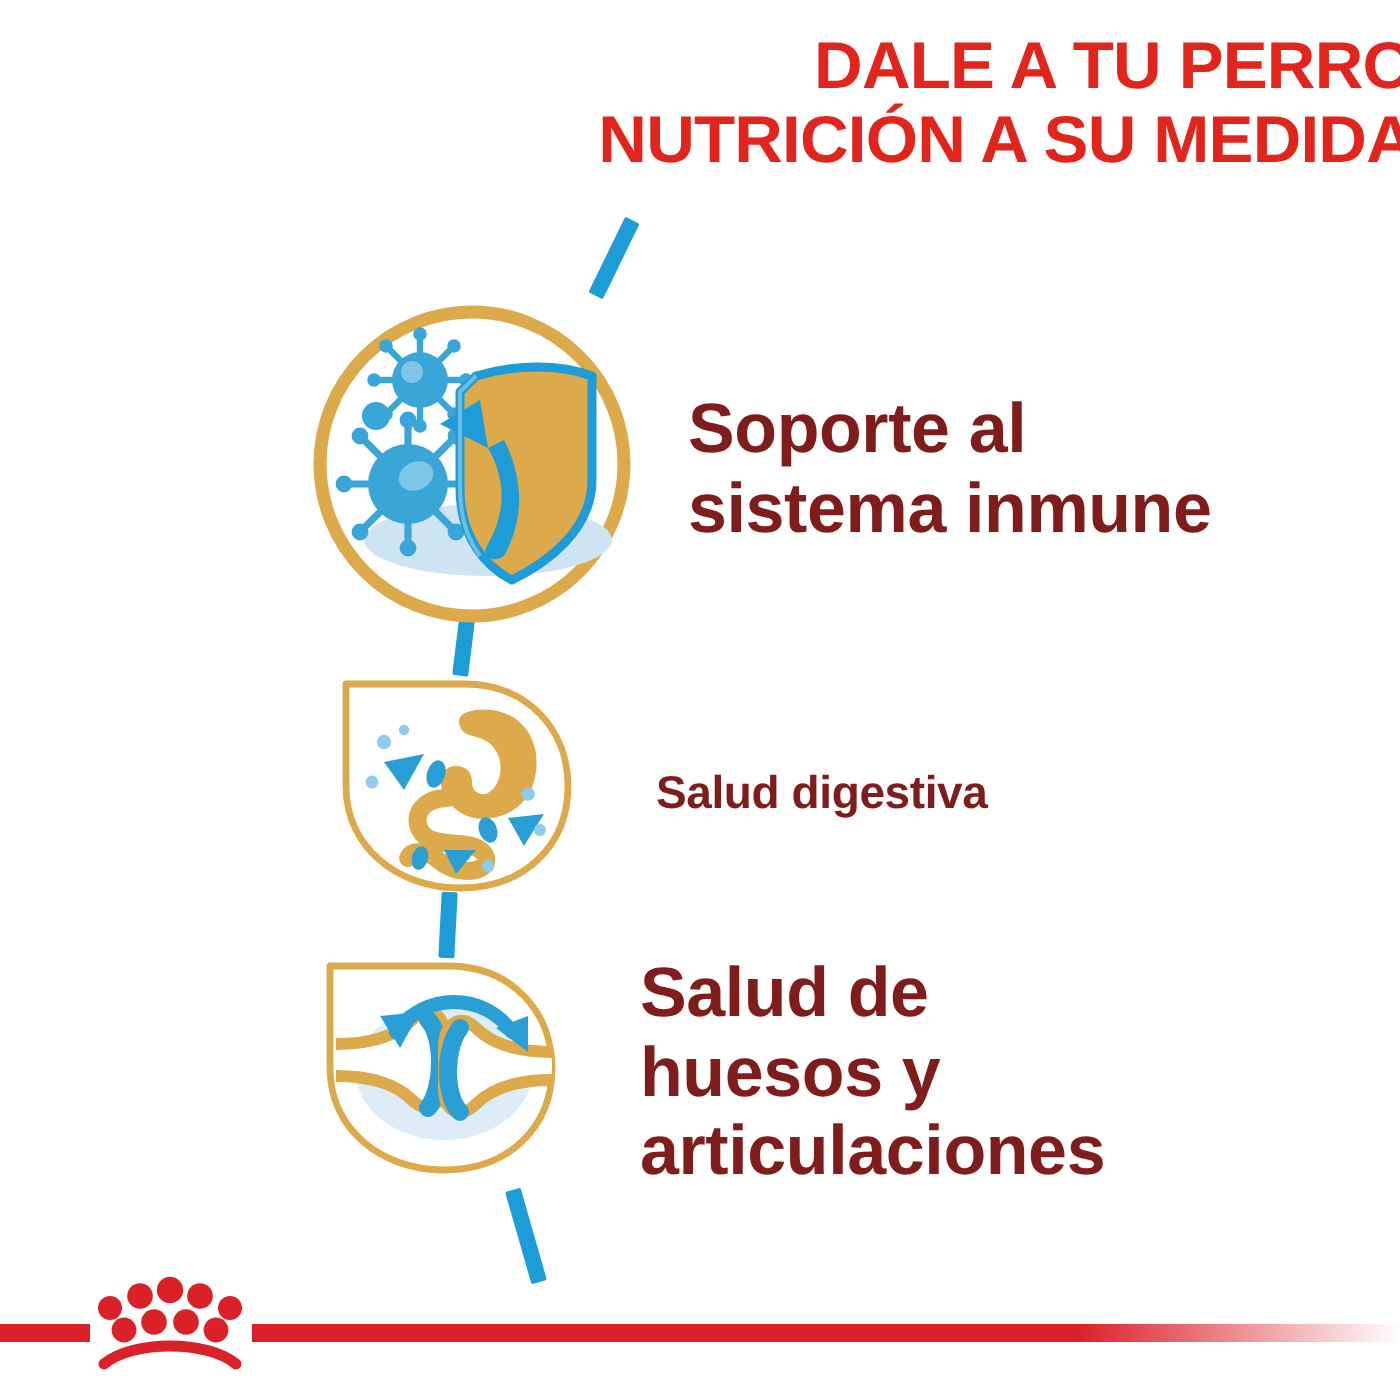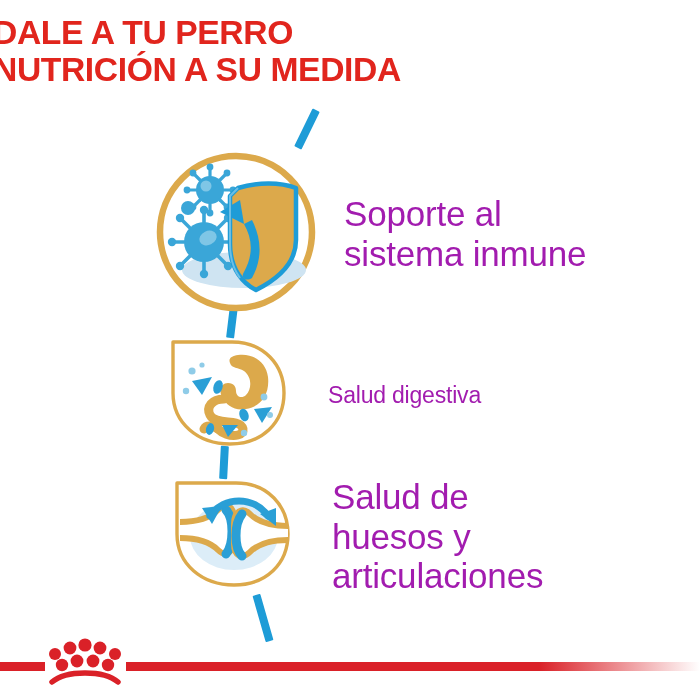--- a/index.html
+++ b/index.html
@@ -21,21 +21,21 @@
     height: 700px;
     background: #ffffff;
   }
 
   
   .title-block {
     position: absolute;
     left: 0;
     top: 16px;
     width: 700px;
-    text-align: left;
+    text-align: right;
     line-height: 1.02;
   }
   .title-line {
     display: block;
     color: #E1251D;
     font-family: "Liberation Sans", sans-serif;
     font-weight: bold;
     font-size: 33px;
     letter-spacing: -0.4px;
     white-space: nowrap;
@@ -48,36 +48,36 @@
   .feature-row {
     position: absolute;
     display: flex;
     align-items: center;
   }
   .feature-icon {
     position: relative;
     flex: 0 0 auto;
   }
   .feature-label {
-    color: #a21caf;
+    color: #7f1d1d;
     font-family: "Liberation Sans", sans-serif;
-    font-weight: normal;
+    font-weight: bold;
     font-size: 34px;
     line-height: 1.13;
     letter-spacing: -0.2px;
     white-space: pre-line;
   }
 
   #row1 { left: 152px; top: 148px; }
   #row1 .feature-label { margin-left: 24px; font-size: 35px; }
 
   #row2 { left: 168px; top: 337px; }
   #row2 .feature-label { margin-left: 38px; font-size: 23px; }
 
-  #row3 { left: 172px; top: 477px; }
+  #row3 { left: 160px; top: 477px; }
   #row3 .feature-label { margin-left: 38px; font-size: 35px; }
 
   
   .dash {
     position: absolute;
     background: #1E9CD7;
     border-radius: 1px;
   }
 
   

